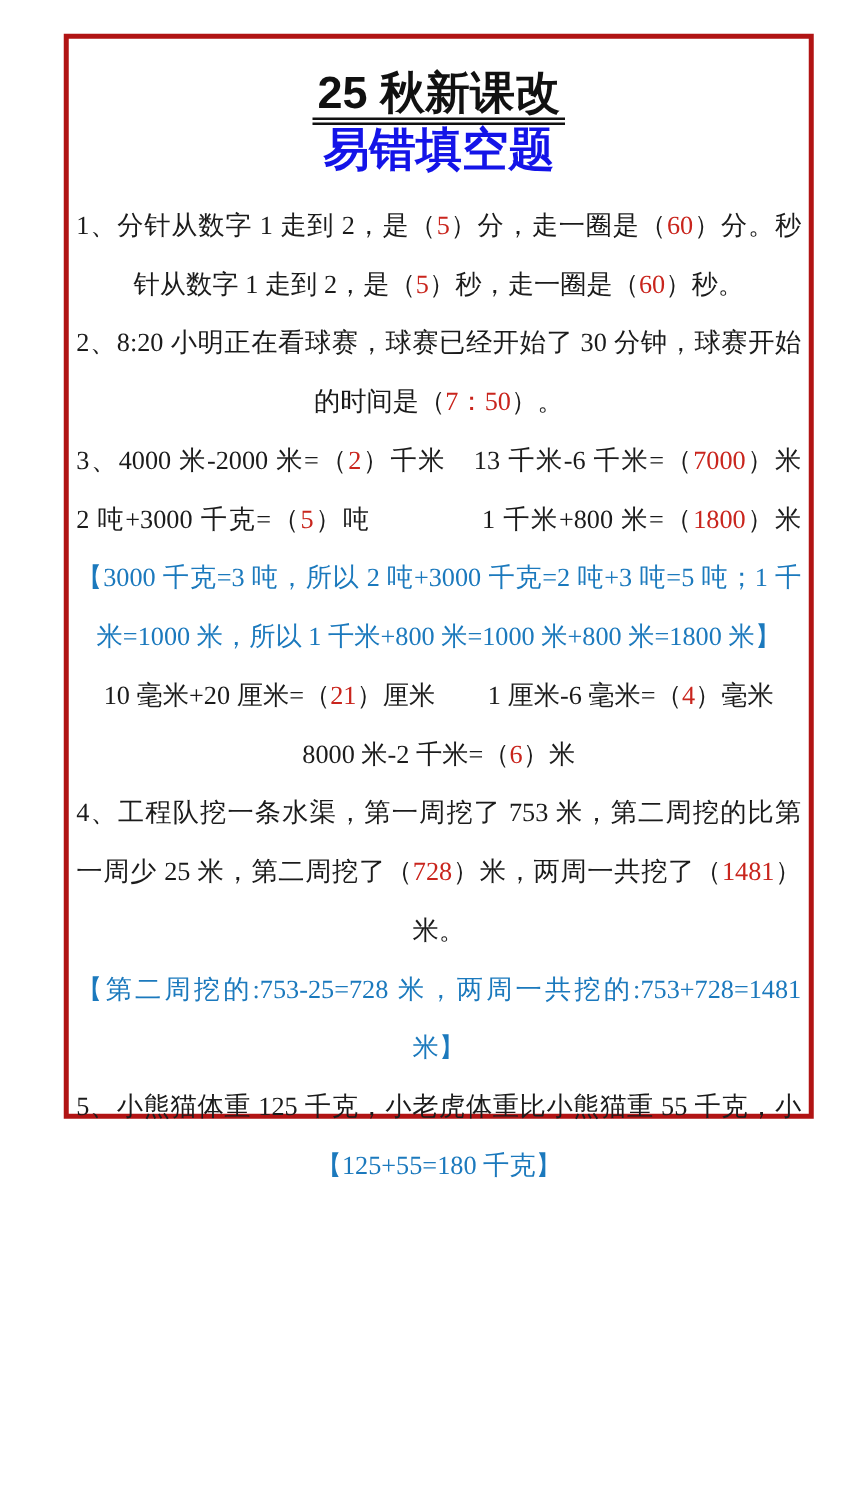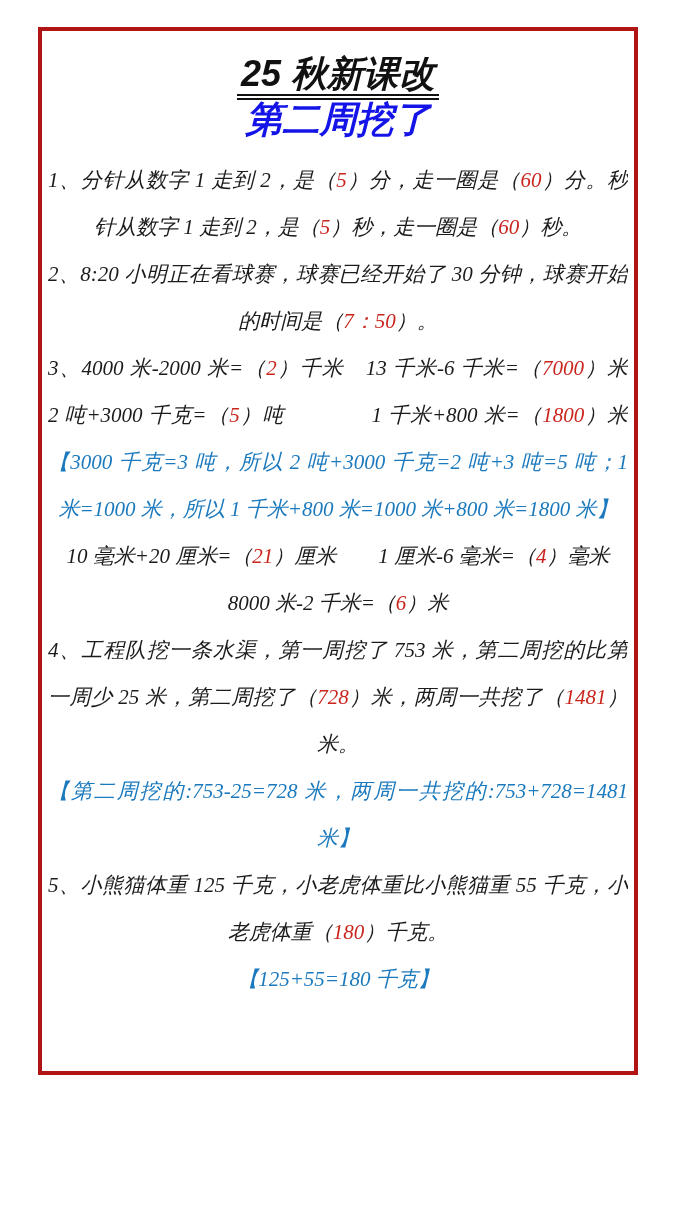--- a/index.html
+++ b/index.html
@@ -9,28 +9,27 @@
   body {
     width: 680px;
     height: 1209px;
     background: var(--page_background, #ffffff);
     overflow: hidden;
     position: relative;
     font-family: "Liberation Serif", "DejaVu Serif", serif;
   }
   .frame {
     position: absolute;
-    left: 38px;
+    left: 51px;
     top: 27px;
     width: 600px;
-    height: 1048px;
+    height: 868px;
     box-sizing: border-box;
     border: 4px solid var(--border, #b11414);
     background: var(--page_background, #ffffff);
-    font-style: italic;
   }
   header {
     margin-top: 20px;
     text-align: center;
     font-family: "Liberation Sans", "DejaVu Sans", sans-serif;
     font-weight: bold;
   }
   .title-row {
     font-size: 36px;
     line-height: 46px;
@@ -74,35 +73,34 @@
   .seg-e { color: var(--explain_blue, #1b79bd); }
 </style>
 </head>
 <body>
 
 <div class="frame">
   <header>
     <div class="title-row">
       <span class="double-underline">25 秋新课改</span>
     </div>
-    <div class="subtitle">第二周挖了</div>
+    <div class="subtitle">易错填空题</div>
   </header>
   <main id="body-lines">
       <div class="line just"><span class="seg-k">1、分针从数字 1 走到 2，是（</span><span class="seg-r">5</span><span class="seg-k">）分，走一圈是（</span><span class="seg-r">60</span><span class="seg-k">）分。秒</span></div>
       <div class="line"><span class="seg-k">针从数字 1 走到 2，是（</span><span class="seg-r">5</span><span class="seg-k">）秒，走一圈是（</span><span class="seg-r">60</span><span class="seg-k">）秒。</span></div>
       <div class="line just"><span class="seg-k">2、8:20 小明正在看球赛，球赛已经开始了 30 分钟，球赛开始</span></div>
       <div class="line"><span class="seg-k">的时间是（</span><span class="seg-r">7：50</span><span class="seg-k">）。</span></div>
       <div class="line just"><span class="seg-k">3、4000 米-2000 米=（</span><span class="seg-r">2</span><span class="seg-k">）千米　13 千米-6 千米=（</span><span class="seg-r">7000</span><span class="seg-k">）米</span></div>
       <div class="line just"><span class="seg-k">2 吨+3000 千克=（</span><span class="seg-r">5</span><span class="seg-k">）吨　　　　1 千米+800 米=（</span><span class="seg-r">1800</span><span class="seg-k">）米</span></div>
       <div class="line just"><span class="seg-e">【3000 千克=3 吨，所以 2 吨+3000 千克=2 吨+3 吨=5 吨；1 千</span></div>
       <div class="line"><span class="seg-e">米=1000 米，所以 1 千米+800 米=1000 米+800 米=1800 米】</span></div>
       <div class="line"><span class="seg-k">10 毫米+20 厘米=（</span><span class="seg-r">21</span><span class="seg-k">）厘米　　1 厘米-6 毫米=（</span><span class="seg-r">4</span><span class="seg-k">）毫米</span></div>
       <div class="line"><span class="seg-k">8000 米-2 千米=（</span><span class="seg-r">6</span><span class="seg-k">）米</span></div>
       <div class="line just"><span class="seg-k">4、工程队挖一条水渠，第一周挖了 753 米，第二周挖的比第</span></div>
       <div class="line just"><span class="seg-k">一周少 25 米，第二周挖了（</span><span class="seg-r">728</span><span class="seg-k">）米，两周一共挖了（</span><span class="seg-r">1481</span><span class="seg-k">）</span></div>
       <div class="line"><span class="seg-k">米。</span></div>
       <div class="line just"><span class="seg-e">【第二周挖的:753-25=728 米，两周一共挖的:753+728=1481</span></div>
       <div class="line"><span class="seg-e">米】</span></div>
       <div class="line just"><span class="seg-k">5、小熊猫体重 125 千克，小老虎体重比小熊猫重 55 千克，小</span></div>
-      <div class="line"><span class="seg-k">老虎体重（</span><span class="seg-r">180</span><span class="seg-k">）千克。</span></div>
       <div class="line"><span class="seg-e">【125+55=180 千克】</span></div>
     </main>
 </div>
 
 </body></html>

